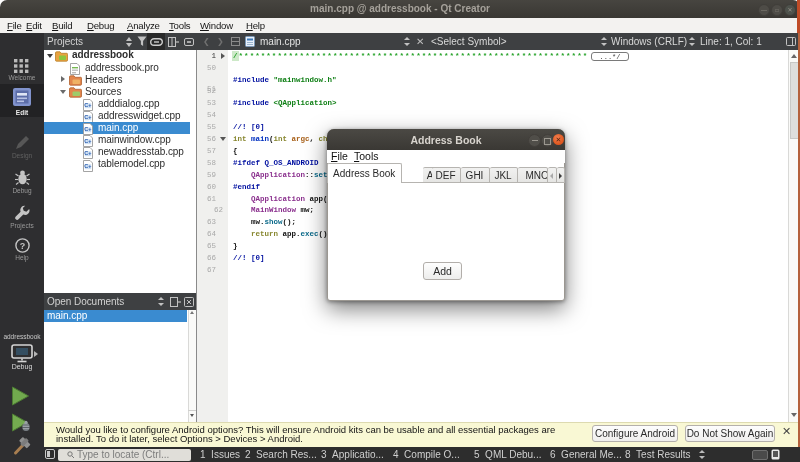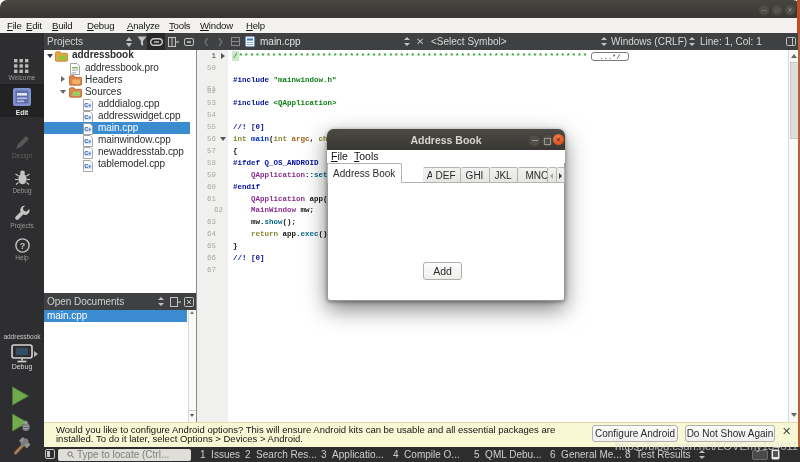--- a/index.html
+++ b/index.html
@@ -53,20 +53,21 @@
 .dbtn{top:5.5px;width:11px;height:11px;border-radius:50%;}
 #dlgmenu{left:327px;top:150px;width:238px;height:13px;background:#fff;font-size:10.5px;color:#111;}
 .tab{position:absolute;box-sizing:border-box;font-size:10px;color:#2a2a2a;text-align:center;}
 .tabu{top:167px;height:16px;background:linear-gradient(#f1f1f0,#e5e5e3);border:1px solid #b6b4b0;border-left:none;line-height:16px;border-radius:2px 2px 0 0;}
 </style>
 </head>
 <body>
 <div id="root">
 
 <div id="titlebar" class="ab"></div>
+<div id="titletext" class="ab">main.cpp @ addressbook - Qt Creator</div>
 <div class="ab wbtn" style="left:758px;">
       <span>—</span>
     </div>
 <div class="ab wbtn" style="left:771px;">
       <span style="font-size:5px;">□</span>
     </div>
 <div class="ab wbtn" style="left:784px;background:#4e524c;">
       <span>✕</span>
     </div>
 
@@ -413,17 +414,16 @@
       <span style="position:absolute;left:2px;top:5px;width:0;height:0;border-top:3px solid transparent;border-bottom:3px solid transparent;border-right:3.5px solid #a9a9a9;"></span>
     </div>
 <div class="tab tabu ab" style="left:556.5px;width:8.5px;">
       <span style="position:absolute;left:2px;top:5px;width:0;height:0;border-top:3px solid transparent;border-bottom:3px solid transparent;border-left:3.5px solid #3c3c3c;"></span>
     </div>
 <div class="ab" style="left:401.5px;top:182px;width:163.5px;height:1px;background:#b6b4b0;"></div>
 
 
 <div class="ab" style="left:423px;top:262px;width:39px;height:18px;background:linear-gradient(#fefefe,#ededec);border:1px solid #b2aeaa;border-radius:3px;box-sizing:border-box;text-align:center;font-size:10.5px;line-height:16px;color:#2a2a2a;">Add</div>
 
-<div id="watermark" class="ab">https://blog.csdn.net/LOVEmy134611</div>
 <div class="ab" style="left:797px;top:0;width:3px;height:33px;background:#bf4b27;"></div>
 <div class="ab" style="left:798px;top:33px;width:2px;height:414px;background:#b4613c;"></div>
 
 </div>
 
 </body></html>

